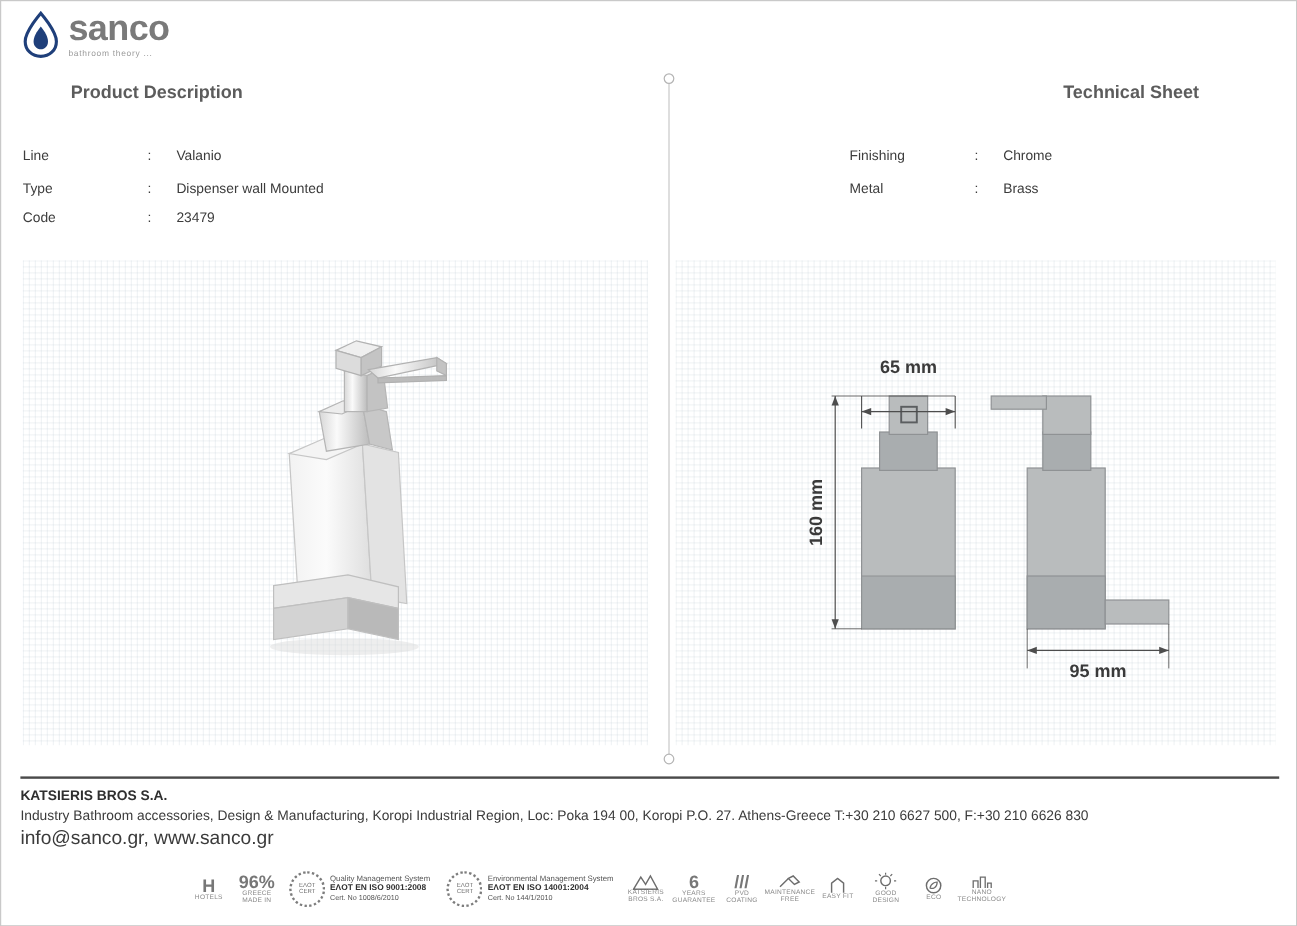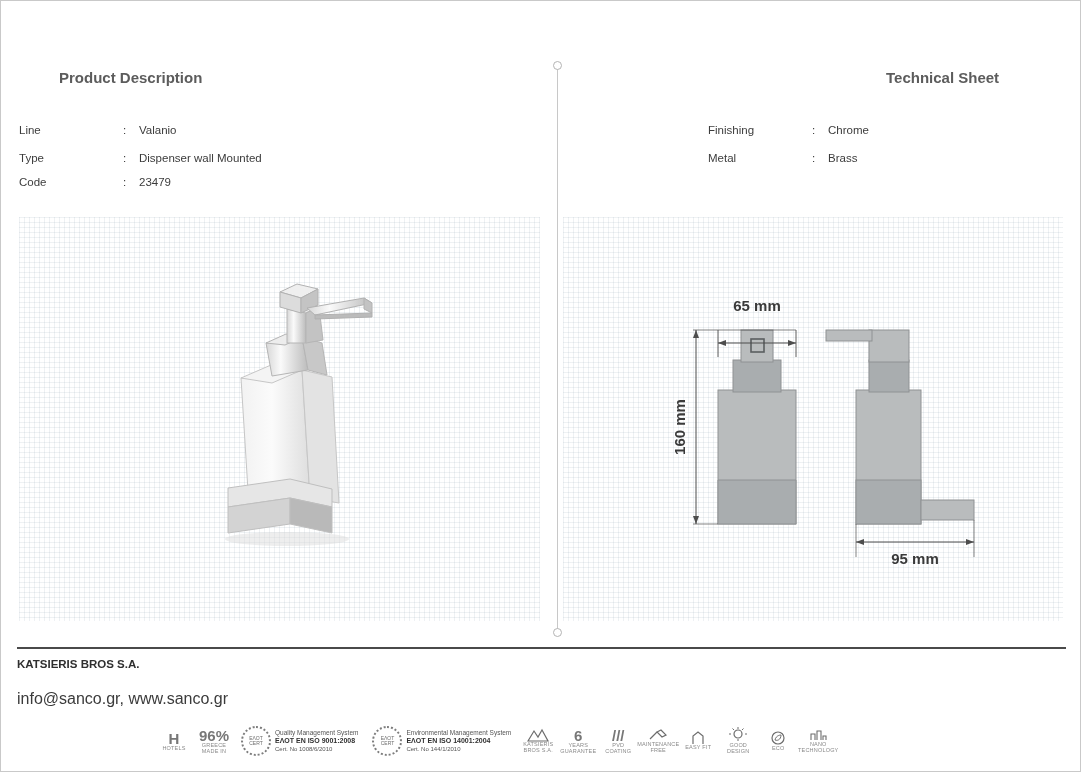--- a/index.html
+++ b/index.html
@@ -66,21 +66,21 @@
   .spec-row {
     position: absolute;
     font-size: 11.5px;
     color: #3b3b3b;
     height: 14px;
     line-height: 14px;
     white-space: nowrap;
   }
   .spec-label { position: absolute; left: 0; width: 100px; color: #3d3d3d; }
   .spec-colon { position: absolute; left: 104px; }
-  .spec-value { position: absolute; left: 120px; text-align: center; }
+  .spec-value { position: absolute; left: 128px; text-align: center; }
 
   .left-specs { position: absolute; left: 18px; top: 122px; width: 420px; }
   .right-specs { position: absolute; left: 707px; top: 122px; width: 330px; }
   .left-specs .spec-row, .right-specs .spec-row { left: 0; }
   .r0 { top: 0px; }
   .r1 { top: 28px; }
   .r2 { top: 52px; }
 
   
   .panel {
@@ -187,20 +187,32 @@
   .iso-t3 { font-size: 6px; color: #555; }
 
   
   .tech-svg { position: absolute; left: 0; top: 0; }
 </style>
 </head>
 <body>
 
 <div class="page">
 
+  <div class="logo">
+    <div class="logo-mark">
+      <svg width="34" height="40" viewBox="0 0 34 40">
+        <path d="M17 2 C17 2 4 17 4 25.5 C4 32.9 9.8 38 17 38 C24.2 38 30 32.9 30 25.5 C30 17 17 2 17 2 Z" fill="none" stroke="#1f3f7a" stroke-width="2.6"></path>
+        <path d="M17 13 C13.5 17.5 11 21.5 11 25.5 C11 29.3 13.6 32 17 32 C20.4 32 23 29.3 23 25.5 C23 21.5 20.5 17.5 17 13 Z" fill="#1f3f7a"></path>
+      </svg>
+    </div>
+    <div class="logo-text">
+      <div class="logo-word">sanco</div>
+      <div class="logo-tag">bathroom theory ...</div>
+    </div>
+  </div>
 
   <div class="h-title" id="product-description-title">Product Description</div>
   <div class="h-title" id="technical-sheet-title">Technical Sheet</div>
 
   <div class="left-specs">
     <div class="spec-row r0">
       <span class="spec-label">Line</span>
       <span class="spec-colon">:</span>
       <span class="spec-value">Valanio</span>
     </div>
@@ -321,20 +333,21 @@
       <line x1="411" y1="303" x2="411" y2="340" stroke="#4d4d4d" stroke-width="0.7"></line>
       <line x1="293" y1="325" x2="411" y2="325" stroke="#4d4d4d" stroke-width="1"></line>
       <polygon points="293,325 301,322 301,328" fill="#4d4d4d"></polygon>
       <polygon points="411,325 403,322 403,328" fill="#4d4d4d"></polygon>
       <text id="dim-depth-text" x="352" y="347" text-anchor="middle" font-family="Liberation Sans, sans-serif" font-size="15" fill="#3a3a3a">95 mm</text>
     </svg>
   </div>
 
   <div class="footer-rule"></div>
   <div class="footer-company">KATSIERIS BROS S.A.</div>
+  <div class="footer-address">Industry Bathroom accessories, Design &amp; Manufacturing, Koropi Industrial Region, Loc: Poka 194 00, Koropi P.O. 27. Athens-Greece   T:+30 210 6627 500, F:+30 210 6626 830</div>
   <div class="footer-contact">info@sanco.gr, www.sanco.gr</div>
 
   <div class="badges">
 
     <div class="badge">
       <div class="badge-icon">
         <div class="badge-big">H</div>
         <div class="badge-sub">HOTELS</div>
       </div>
     </div>

